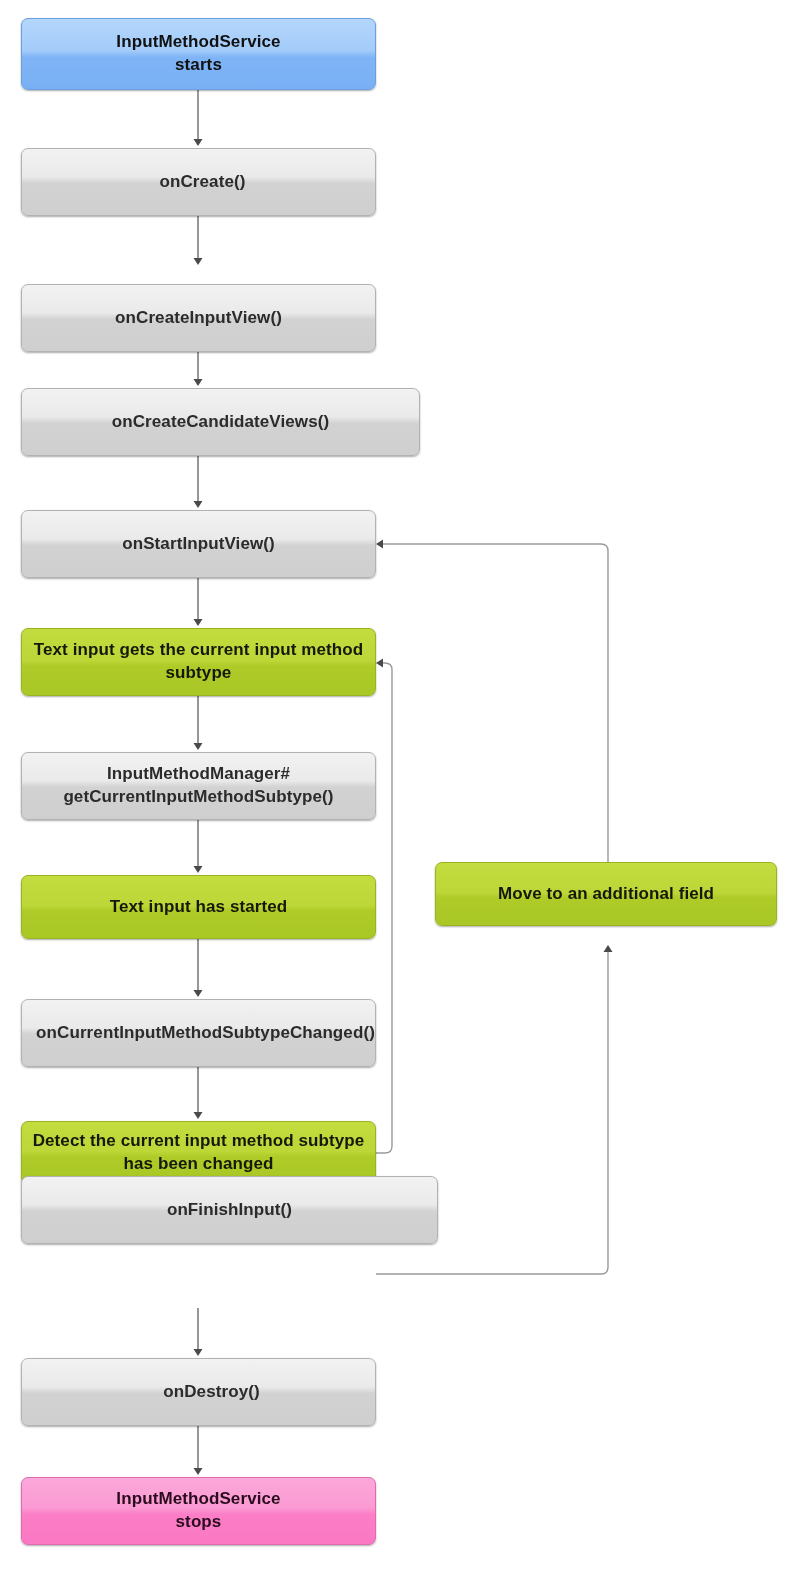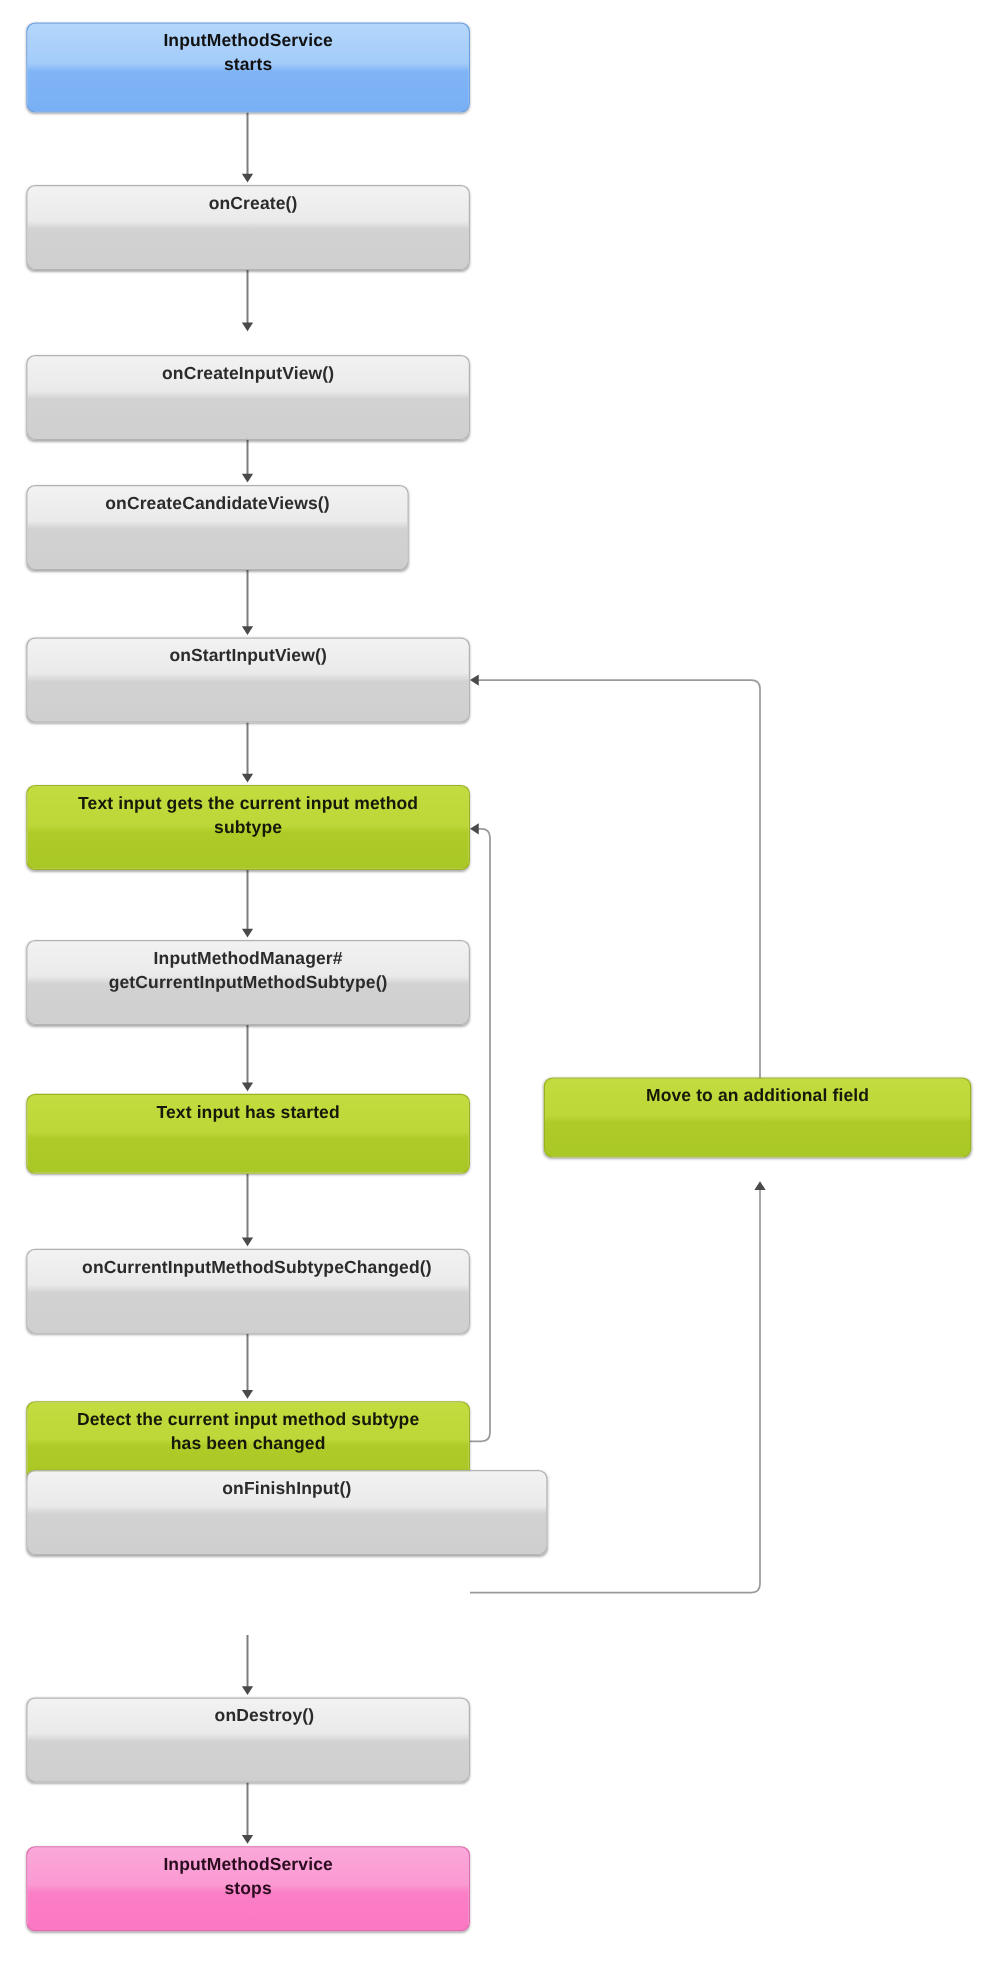--- a/index.html
+++ b/index.html
@@ -22,25 +22,25 @@
     left: 0;
     top: 0;
     width: 800px;
     height: 1580px;
     pointer-events: none;
   }
   .node {
     position: absolute;
     box-sizing: border-box;
     display: flex;
-    align-items: flex-start;
+    align-items: center;
     justify-content: center;
     text-align: center;
     border-radius: 7px;
-    font-size: 14px;
+    font-size: 17px;
     font-weight: bold;
     line-height: 1.35;
     letter-spacing: 0.1px;
     color: #1a1a1a;
     padding: 4px 10px;
     box-shadow: 0 1px 2px rgba(0,0,0,0.33);
   }
   .node .label {
     display: block;
     white-space: pre-line;
@@ -142,21 +142,21 @@
       <div class="node n-blue" style="left: 21px; top: 18px; width: 355px; height: 72px;">
         <span class="label">InputMethodService
 starts</span>
       </div>
       <div class="node n-gray" style="left: 21px; top: 148px; width: 355px; height: 68px; padding-left: 18px;">
         <span class="label">onCreate()</span>
       </div>
       <div class="node n-gray" style="left: 21px; top: 267px; width: 355px; height: 68px; margin-top: 17px;">
         <span class="label">onCreateInputView()</span>
       </div>
-      <div class="node n-gray" style="left: 21px; top: 388px; width: 306px; height: 68px;">
+      <div class="node n-gray" style="left: 21px; top: 388px; width: 399px; height: 68px;">
         <span class="label">onCreateCandidateViews()</span>
       </div>
       <div class="node n-gray" style="left: 21px; top: 510px; width: 355px; height: 68px;">
         <span class="label">onStartInputView()</span>
       </div>
       <div class="node n-green" style="left: 21px; top: 628px; width: 355px; height: 68px;">
         <span class="label">Text input gets the current input method
 subtype</span>
       </div>
       <div class="node n-gray" style="left: 21px; top: 752px; width: 355px; height: 68px;">

